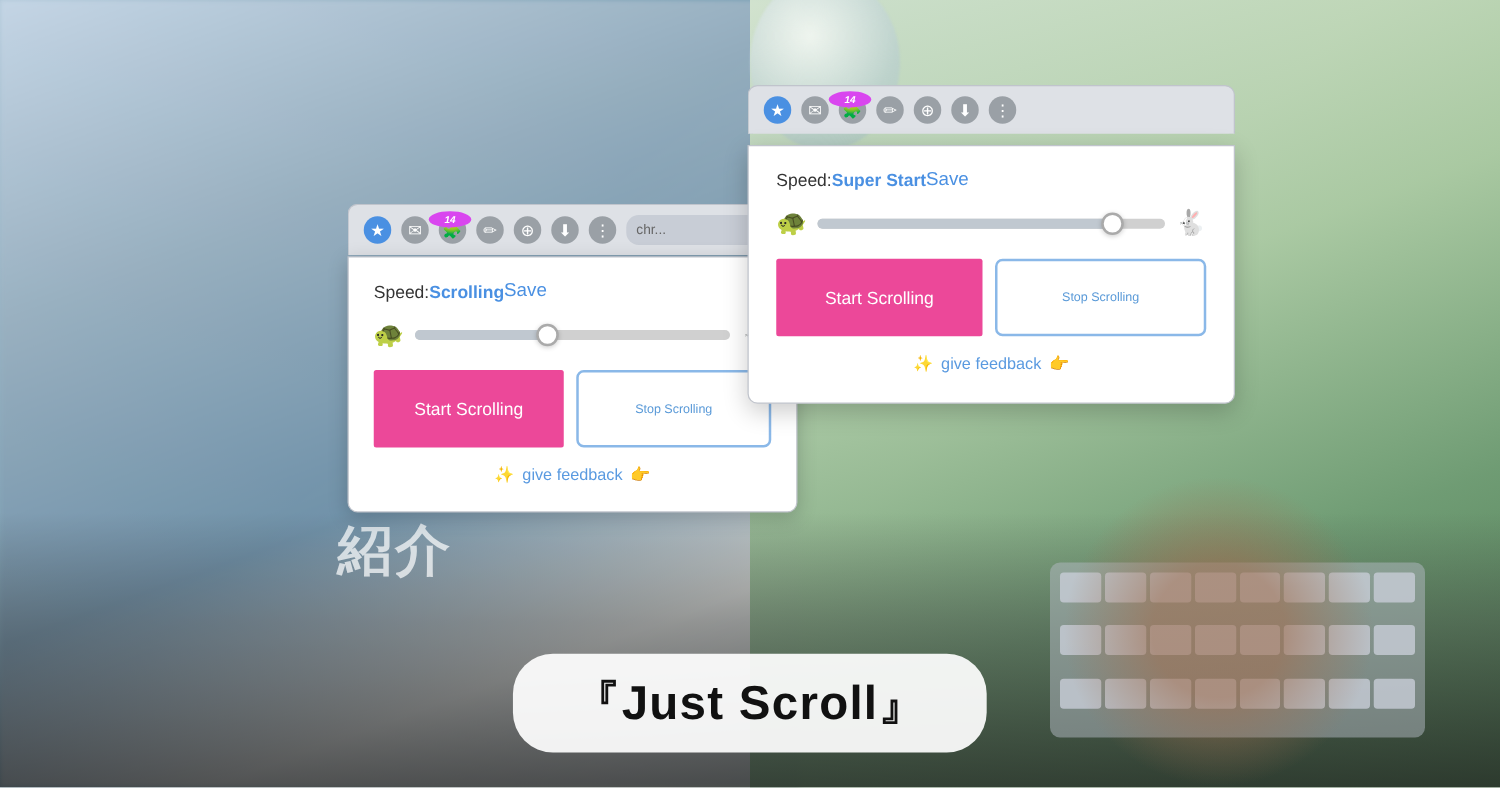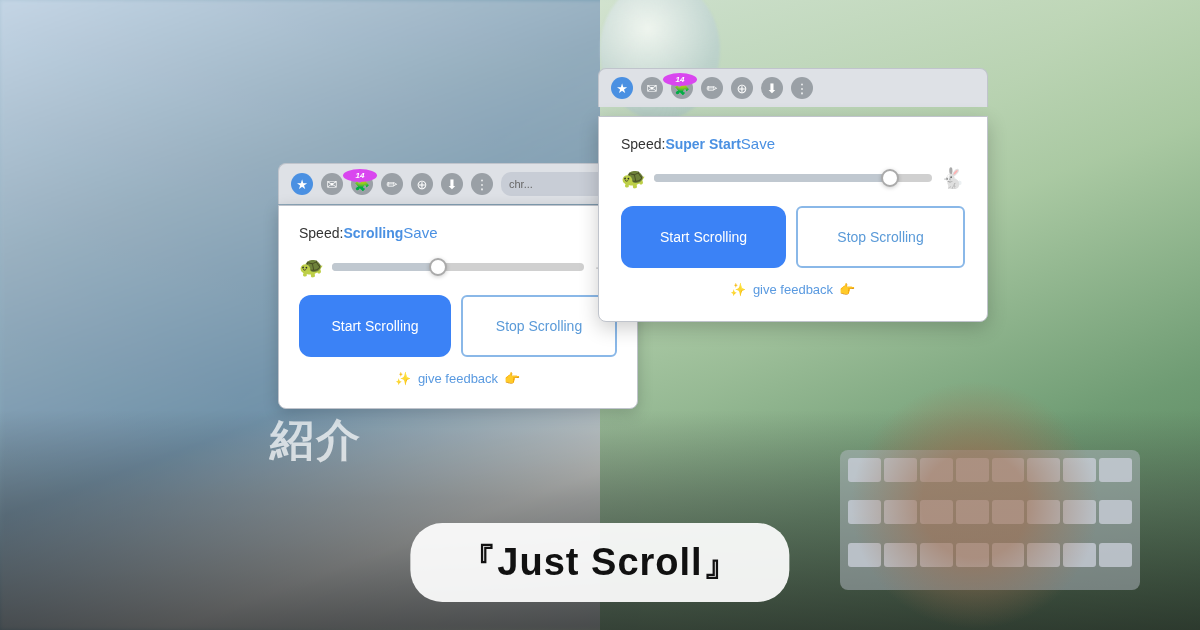--- a/index.html
+++ b/index.html
@@ -202,37 +202,37 @@
 
     .buttons-row {
       display: flex;
       gap: 10px;
       margin-bottom: 14px;
     }
 
     .btn-start {
       flex: 1;
       padding: 23px 0;
-      background: #3b82f6;
+      background: #ec4899;
       color: white;
       border: none;
-      border-radius: 12px;
+      border-radius: 2px;
       font-size: 14px;
       font-weight: 500;
       cursor: pointer;
     }
 
     .btn-stop {
       flex: 1;
       padding: 10px 0;
       background: white;
       color: #5a9ad8;
       border: 2px solid #8ab8e8;
       border-radius: 6px;
-      font-size: 14px;
+      font-size: 10px;
       font-weight: 500;
       cursor: pointer;
     }
 
     .feedback-row {
       display: flex;
       align-items: center;
       justify-content: center;
       gap: 6px;
       font-size: 13px;

